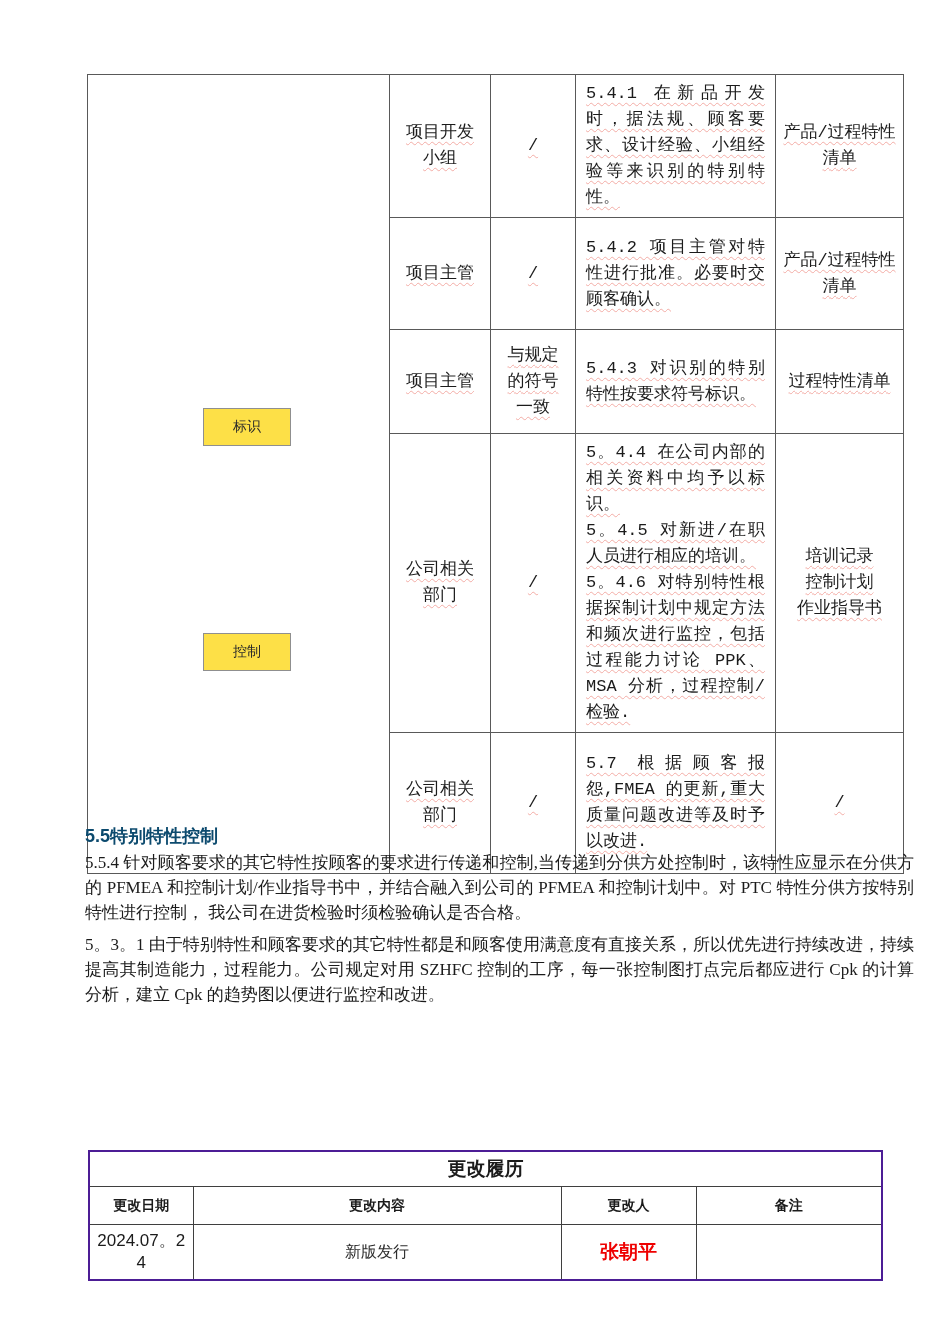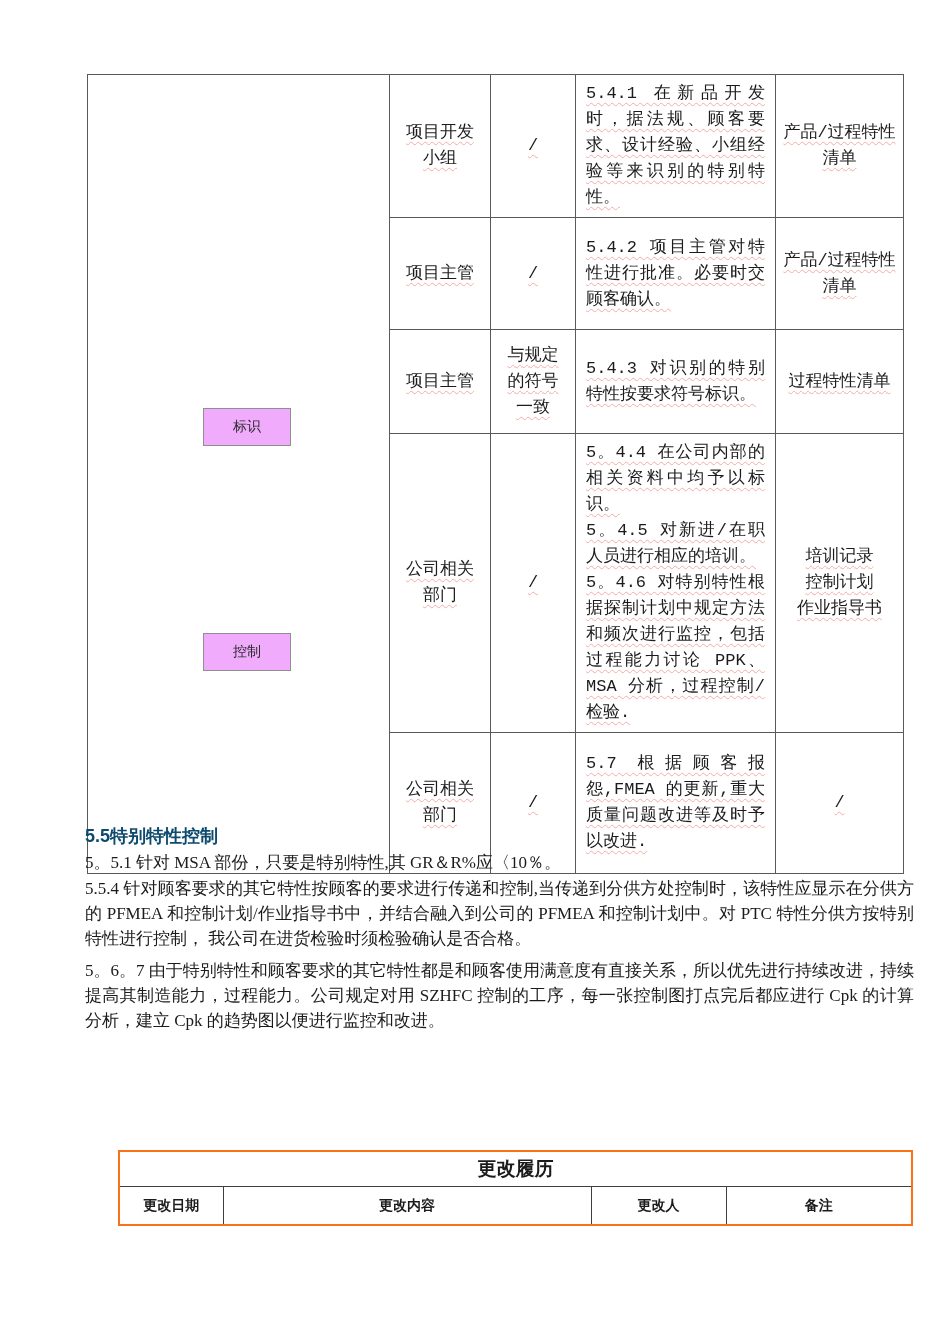--- a/index.html
+++ b/index.html
@@ -40,21 +40,21 @@
     text-decoration-color:#f3aca6;
     text-decoration-thickness:1px;
     text-underline-offset:4px;
   }
   .desc p{margin:0;}
   .flow-box{
     position:absolute;left:115px;width:86px;height:36px;
     border:1px solid #8f8f8f;
     display:flex;align-items:center;justify-content:center;
     font-size:14px;color:#2a2a2a;
-    background:#f0abfc;
+    background:#fde047;
   }
   .flow-box.b1{top:333px;}
   .flow-box.b2{top:558px;}
 
   
   .textblock{
     position:absolute;left:85px;top:823px;width:829px;
   }
   .sec-heading{
     font-family:"Liberation Sans","DejaVu Sans",sans-serif;
@@ -62,24 +62,24 @@
     margin:0;color:#0c4a6e;
   }
   .body-par{
     font-size:17px;line-height:25px;margin:0 0 1px 0;
     text-align:justify;
   }
   .gap6{height:6px;}
 
   
   table.revision{
-    position:absolute;left:118px;top:1150px;
+    position:absolute;left:88px;top:1150px;
     border-collapse:collapse;table-layout:fixed;
     width:793px;
-    border:2px solid #f97316;
+    border:2px solid #4c1d95;
   }
   table.revision td{
     border:1px solid #3f3f3f;
     text-align:center;vertical-align:middle;
     padding:2px 6px;
   }
   td.rev-title{
     font-family:"Liberation Sans","DejaVu Sans",sans-serif;
     font-weight:bold;font-size:19px;height:30px;
   }
@@ -169,39 +169,44 @@
         <td class="desc">
             <p class="sq">5.7 根据顾客报怨,FMEA 的更新,重大质量问题改进等及时予以改进.</p>
           </td>
         <td><span class="sq ml">/</span></td>
       </tr>
     </tbody>
   </table>
 
   <div class="textblock">
     <h3 class="sec-heading">5.5特别特性控制</h3>
-    <p class="body-par">5。5.1 针对 MSA 部份，只要是特别特性,其 GR＆R%应〈10％。</p>
     <p class="body-par">5.5.4 针对顾客要求的其它特性按顾客的要求进行传递和控制,当传递到分供方处控制时，该特性应显示在分供方的 PFMEA 和控制计划/作业指导书中，并结合融入到公司的 PFMEA 和控制计划中。对 PTC 特性分供方按特别特性进行控制， 我公司在进货检验时须检验确认是否合格。</p>
     <div class="gap6"></div>
-    <p class="body-par">5。6。7 由于特别特性和顾客要求的其它特性都是和顾客使用满意度有直接关系，所以优先进行持续改进，持续提高其制造能力，过程能力。公司规定对用 SZHFC 控制的工序，每一张控制图打点完后都应进行 Cpk 的计算分析，建立 Cpk 的趋势图以便进行监控和改进。</p>
+    <p class="body-par">5。3。1 由于特别特性和顾客要求的其它特性都是和顾客使用满意度有直接关系，所以优先进行持续改进，持续提高其制造能力，过程能力。公司规定对用 SZHFC 控制的工序，每一张控制图打点完后都应进行 Cpk 的计算分析，建立 Cpk 的趋势图以便进行监控和改进。</p>
   </div>
 
   <table class="revision">
     <colgroup>
       <col style="width:104px">
       <col style="width:368px">
       <col style="width:135px">
       <col style="width:186px">
     </colgroup>
     <tbody>
       <tr>
         <td class="rev-title" colspan="4">更改履历</td>
       </tr>
       <tr>
         <td class="rev-head">更改日期</td>
         <td class="rev-head">更改内容</td>
         <td class="rev-head">更改人</td>
         <td class="rev-head">备注</td>
       </tr>
+      <tr>
+        <td class="rev-date">2024.07。24</td>
+        <td class="rev-content">新版发行</td>
+        <td class="rev-person">张朝平</td>
+        <td class="rev-remark"></td>
+      </tr>
     </tbody>
   </table>
 
 </div>
 
 </body></html>

